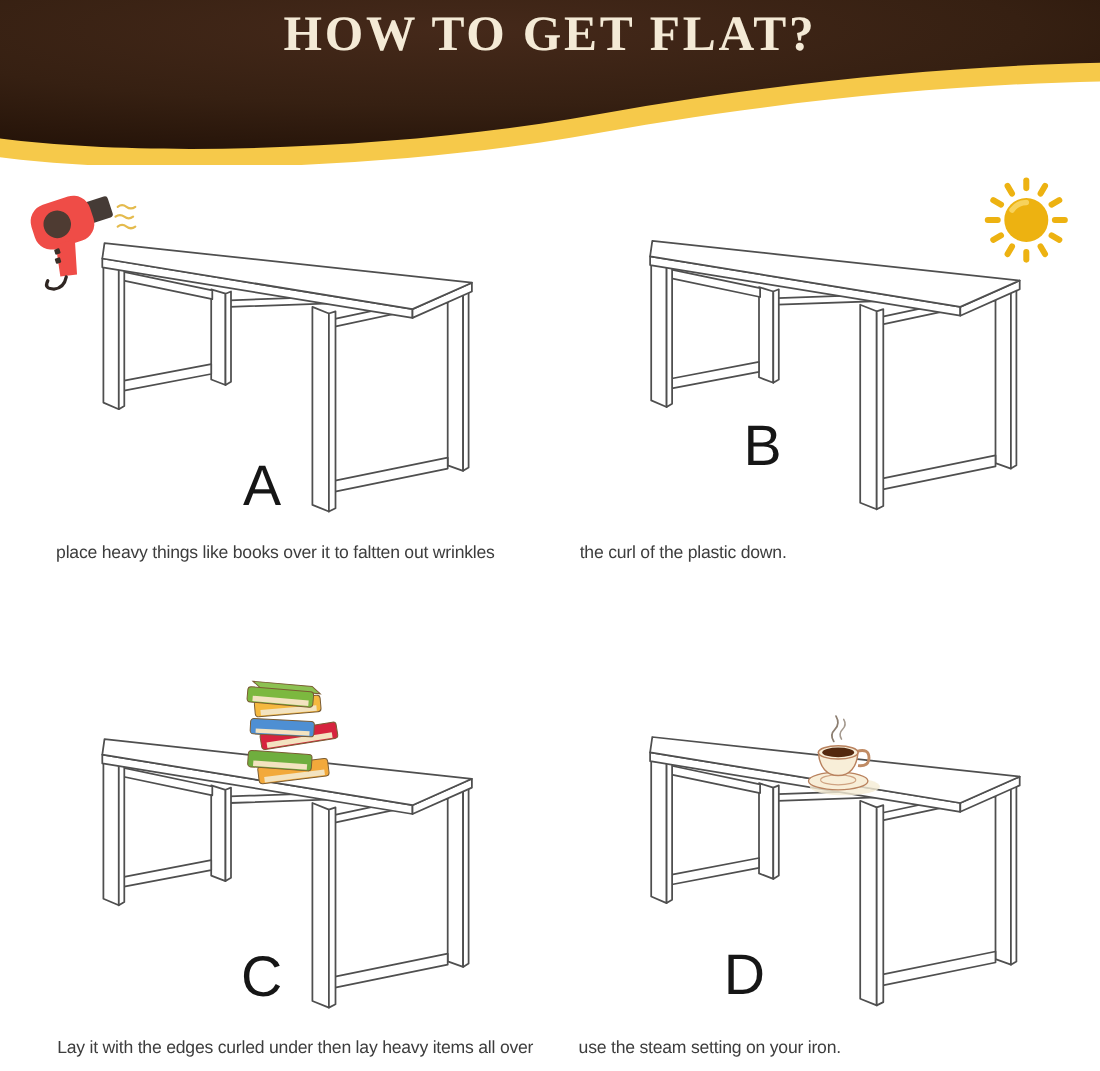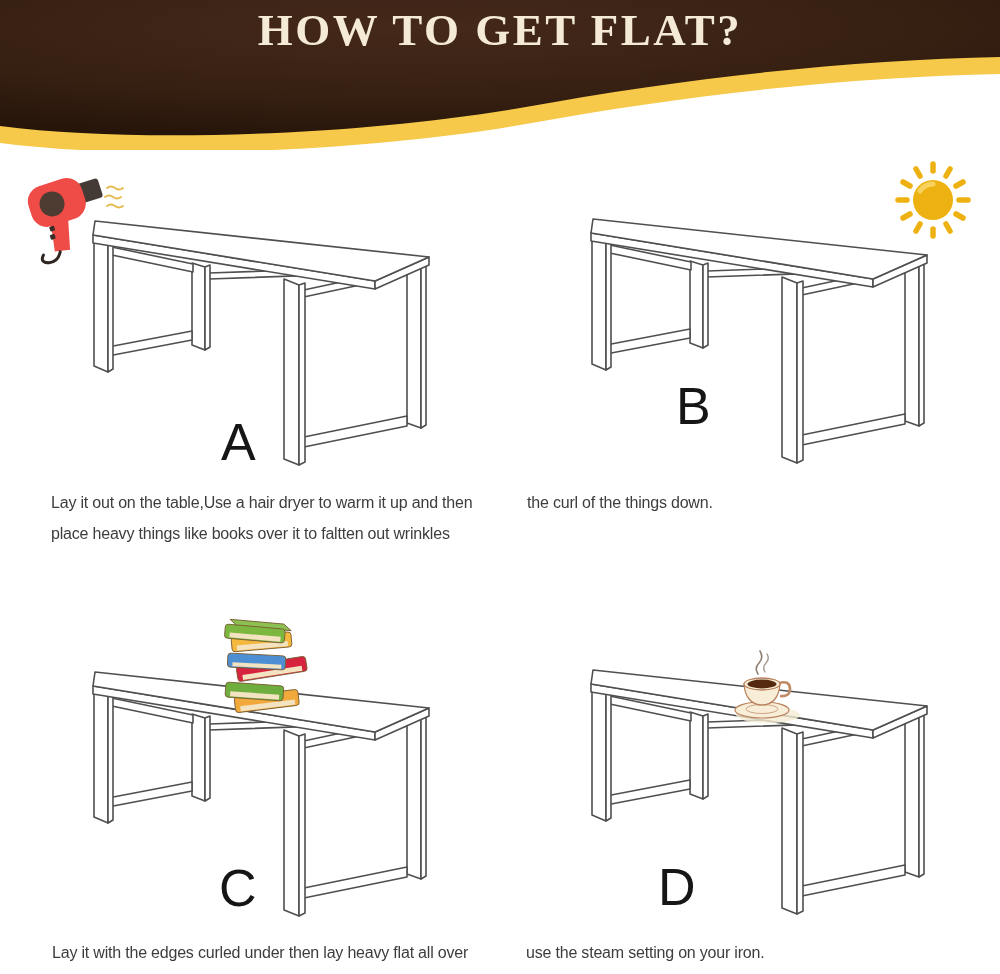--- a/index.html
+++ b/index.html
@@ -108,21 +108,20 @@
         <path d="M97,33 q4,-3 8,0 q4,3 8,0"></path>
         <path d="M95,42 q4,-3 8,0 q4,3 8,0"></path>
         <path d="M97,51 q4,-3 8,0 q4,3 8,0"></path>
       </g>
     </svg>
     <svg class="table-art pos-table-a" viewBox="0 0 350 270">
       <use href="#tableArt"></use>
     </svg>
     <div class="letter pos-letter-a">A</div>
     <p class="desc pos-desc-a">
-      <span>Lay it out on the table,Use a hair dryer to warm it up and then</span>
       <span>place heavy things like books over it to faltten out wrinkles</span>
     </p>
   </section>
 
   <section>
     <svg class="icon pos-sun" viewBox="0 0 94 102">
       <g stroke="#edb211" stroke-width="5.5" stroke-linecap="round">
         <line x1="47" y1="14" x2="47" y2="21"></line>
         <line x1="64" y1="19" x2="60" y2="26"></line>
         <line x1="77" y1="32" x2="70" y2="36"></line>
@@ -137,21 +136,21 @@
         <line x1="30" y1="19" x2="34" y2="26"></line>
       </g>
       <circle cx="47" cy="50" r="20" fill="#edb211"></circle>
       <path d="M34,41 a16,16 0 0 1 13,-7" stroke="#f7d25c" stroke-width="5" fill="none" stroke-linecap="round"></path>
     </svg>
     <svg class="table-art pos-table-b" viewBox="0 0 350 270">
       <use href="#tableArt"></use>
     </svg>
     <div class="letter pos-letter-b">B</div>
     <p class="desc pos-desc-b">
-      <span>the curl of the things down.</span>
+      <span>the curl of the plastic down.</span>
     </p>
   </section>
 
   <section>
     <svg class="table-art pos-table-c" viewBox="0 0 350 270">
       <use href="#tableArt"></use>
     </svg>
     <svg class="icon pos-books" viewBox="0 0 100 125">
       <g stroke="#7a5c33" stroke-width="0.9">
         <g transform="translate(20,101) rotate(-7)">
@@ -176,21 +175,21 @@
         </g>
         <g transform="translate(12,23) rotate(5)">
           <path d="M4,0 L58,0 L66,6 L12,6 Z" fill="#8cc152"></path>
           <rect y="5" width="60" height="14" rx="3" fill="#7cb83f"></rect>
             <rect x="5" y="13" width="51" height="5" fill="#f3e3c0" stroke="none"></rect>
         </g>
       </g>
     </svg>
     <div class="letter pos-letter-c">C</div>
     <p class="desc pos-desc-c">
-      <span>Lay it with the edges curled under then lay heavy flat all over</span>
+      <span>Lay it with the edges curled under then lay heavy items all over</span>
       <span>on top to make it flat.</span>
     </p>
   </section>
 
   <section>
     <svg class="table-art pos-table-d" viewBox="0 0 350 270">
       <use href="#tableArt"></use>
     </svg>
     <svg class="icon pos-cup" viewBox="0 0 102 97">
       <ellipse cx="56" cy="79" rx="32" ry="8" fill="#f5ecd4" opacity="0.8"></ellipse>

